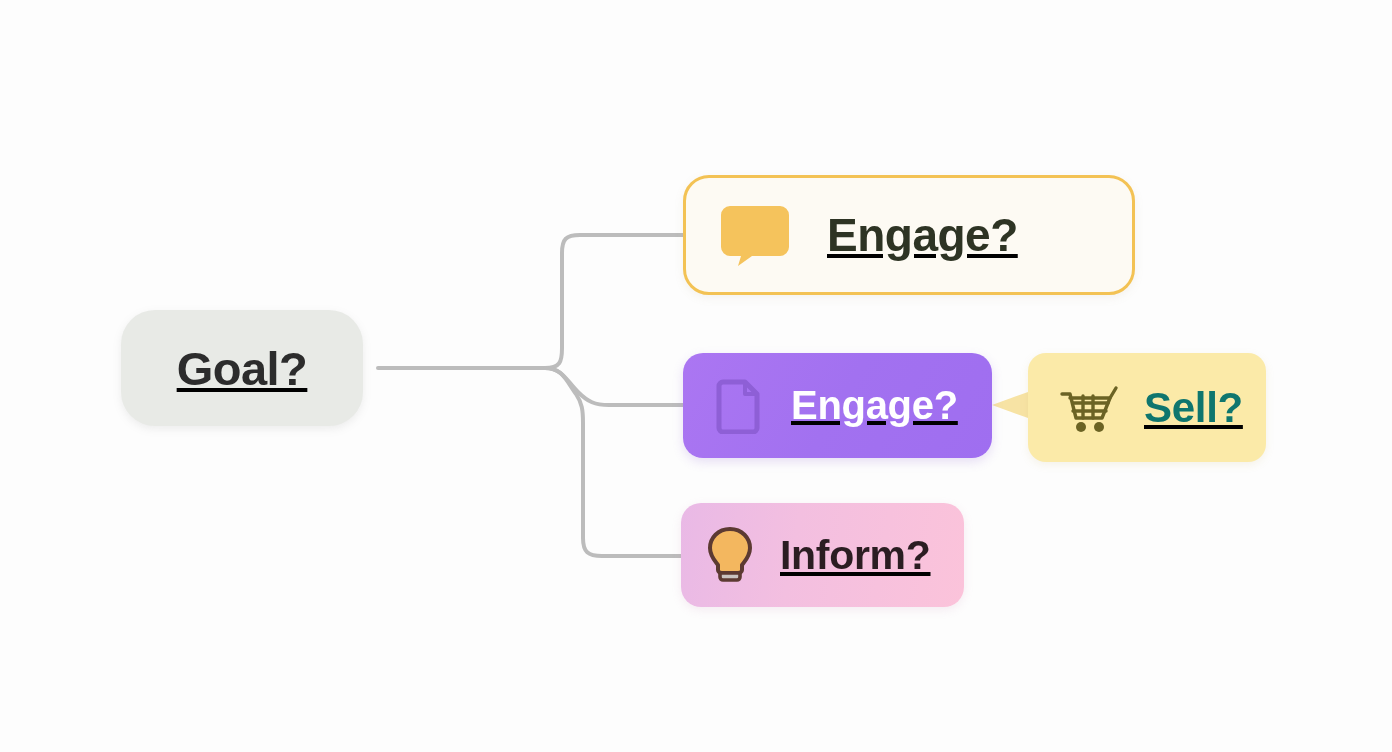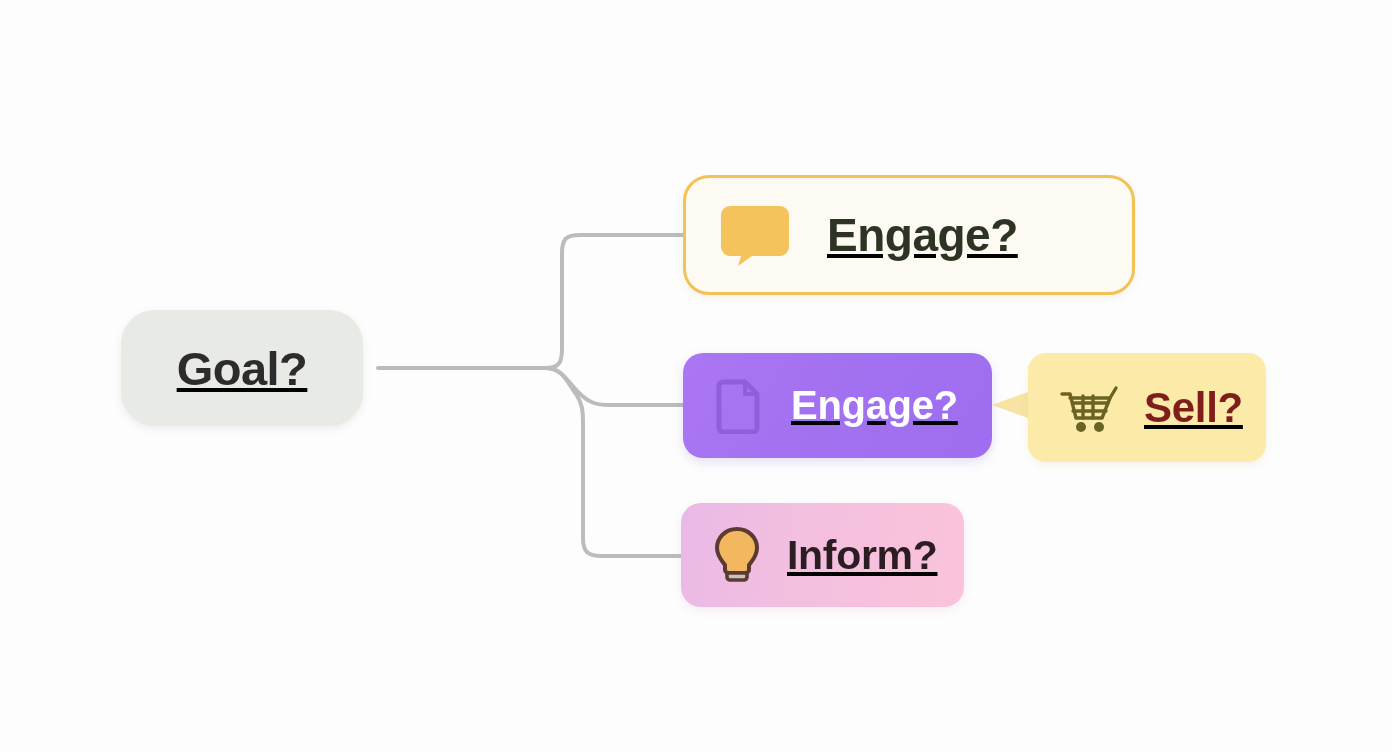--- a/index.html
+++ b/index.html
@@ -99,34 +99,34 @@
     width: 238px;
     height: 109px;
     background: #fbeaa8;
     border-radius: 18px;
     padding-left: 32px;
     box-shadow: 0 3px 9px rgba(190,170,90,0.13);
   }
   .node-sell .label {
     font-size: 42px;
     font-weight: bold;
-    color: #7f1d1d;
+    color: #0f766e;
     margin-left: 24px;
     letter-spacing: -0.3px;
   }
 
   
   .node-inform {
     left: 681px;
     top: 503px;
     width: 283px;
     height: 104px;
     background: linear-gradient(100deg, #e9b9e6 0%, #f3bfe0 40%, #fbc3da 100%);
     border-radius: 20px;
-    padding-left: 32px;
+    padding-left: 25px;
     box-shadow: 0 3px 10px rgba(200,140,180,0.16);
   }
   .node-inform .label {
     font-size: 41px;
     font-weight: bold;
     color: #2b1d22;
     margin-left: 26px;
     letter-spacing: -0.3px;
   }
 

